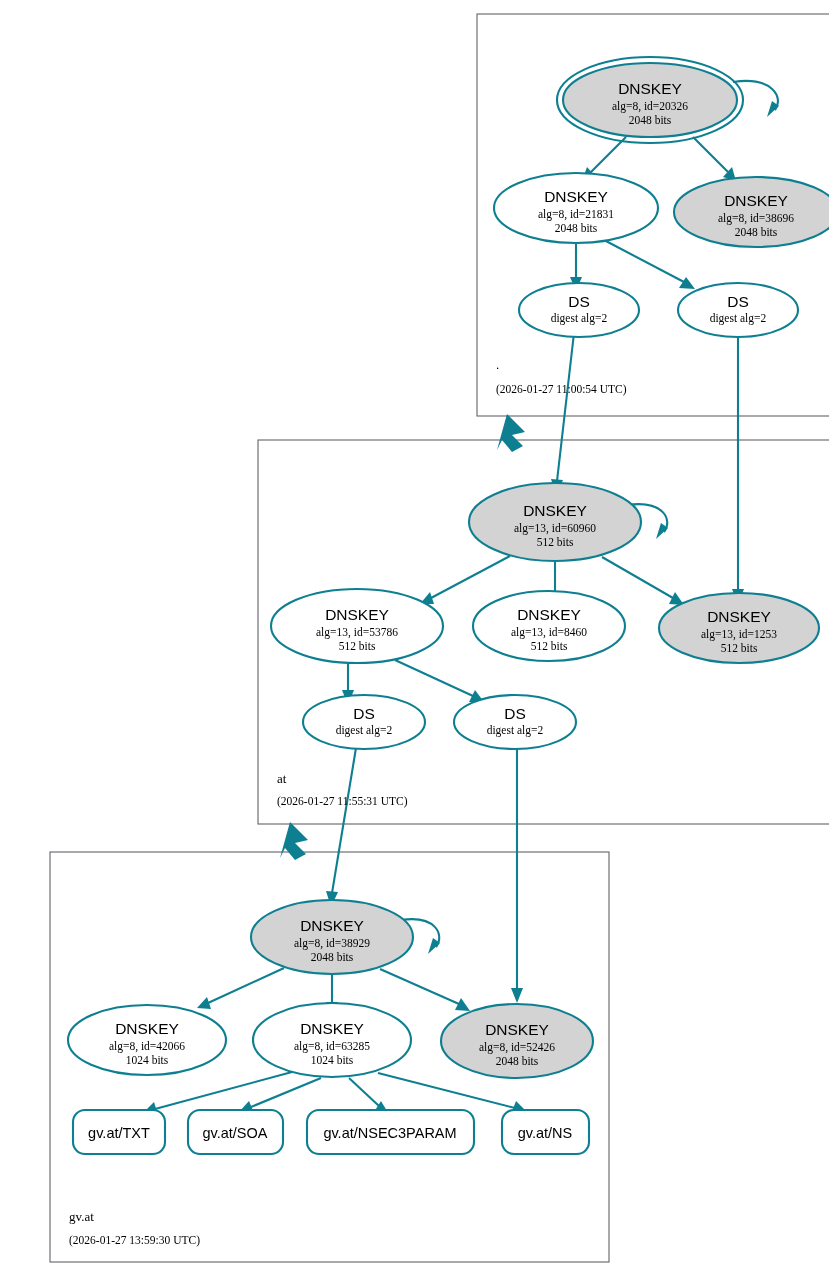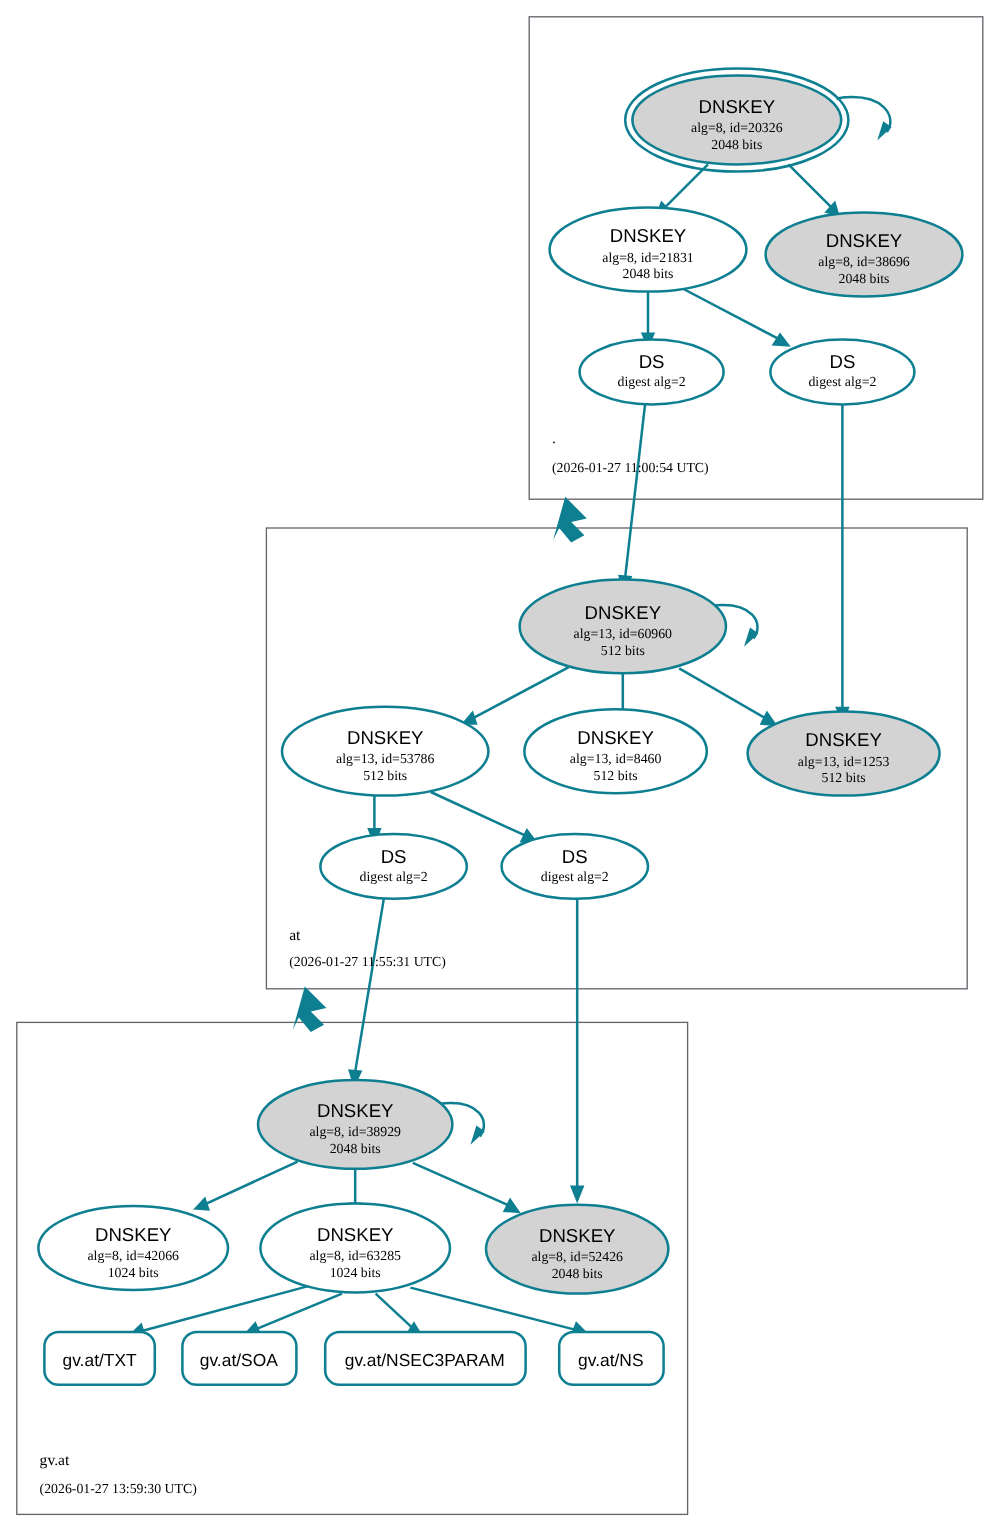--- a/index.html
+++ b/index.html
@@ -10,20 +10,21 @@
   body {
     width: 829px;
     height: 1278px;
     font-family: "Liberation Sans", sans-serif;
     overflow: hidden;
   }
   #diagram-root {
     position: relative;
     width: 716px;
     height: 1278px;
+    margin-left: 36px;
   }
   svg.dnssec-graph {
     display: block;
     width: 829px;
     height: 1278px;
   }
   .zone-box {
     fill: #ffffff;
     stroke: #63636b;
     stroke-width: 1.1;

